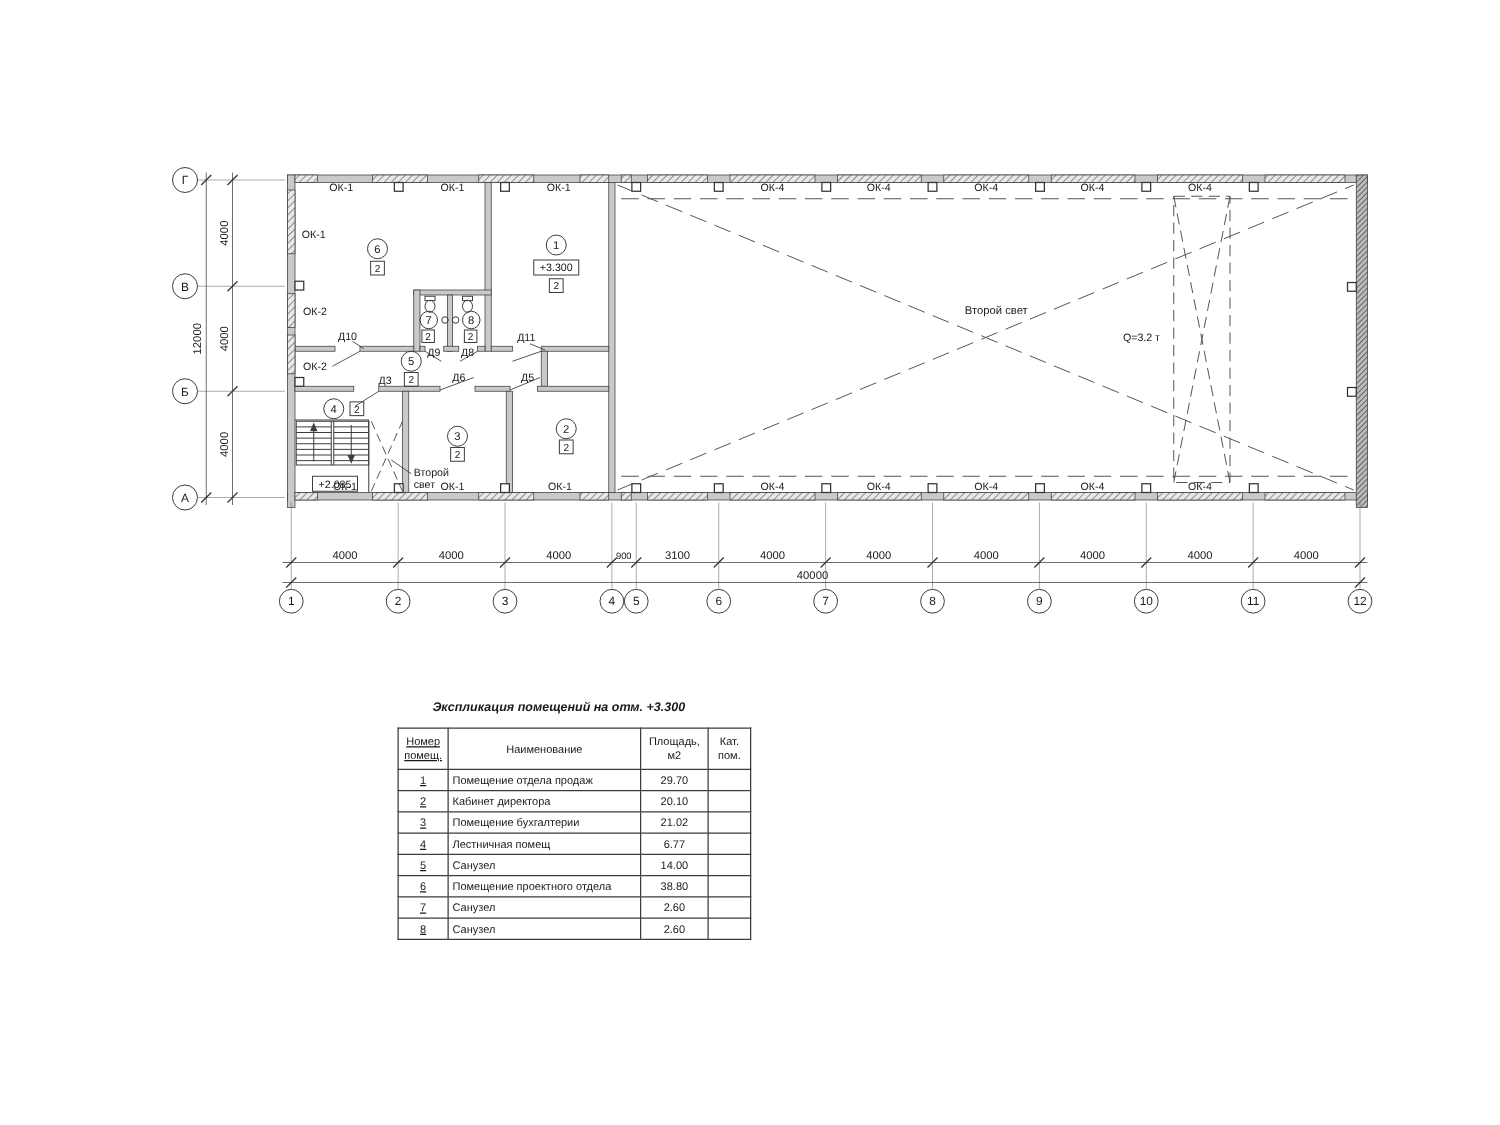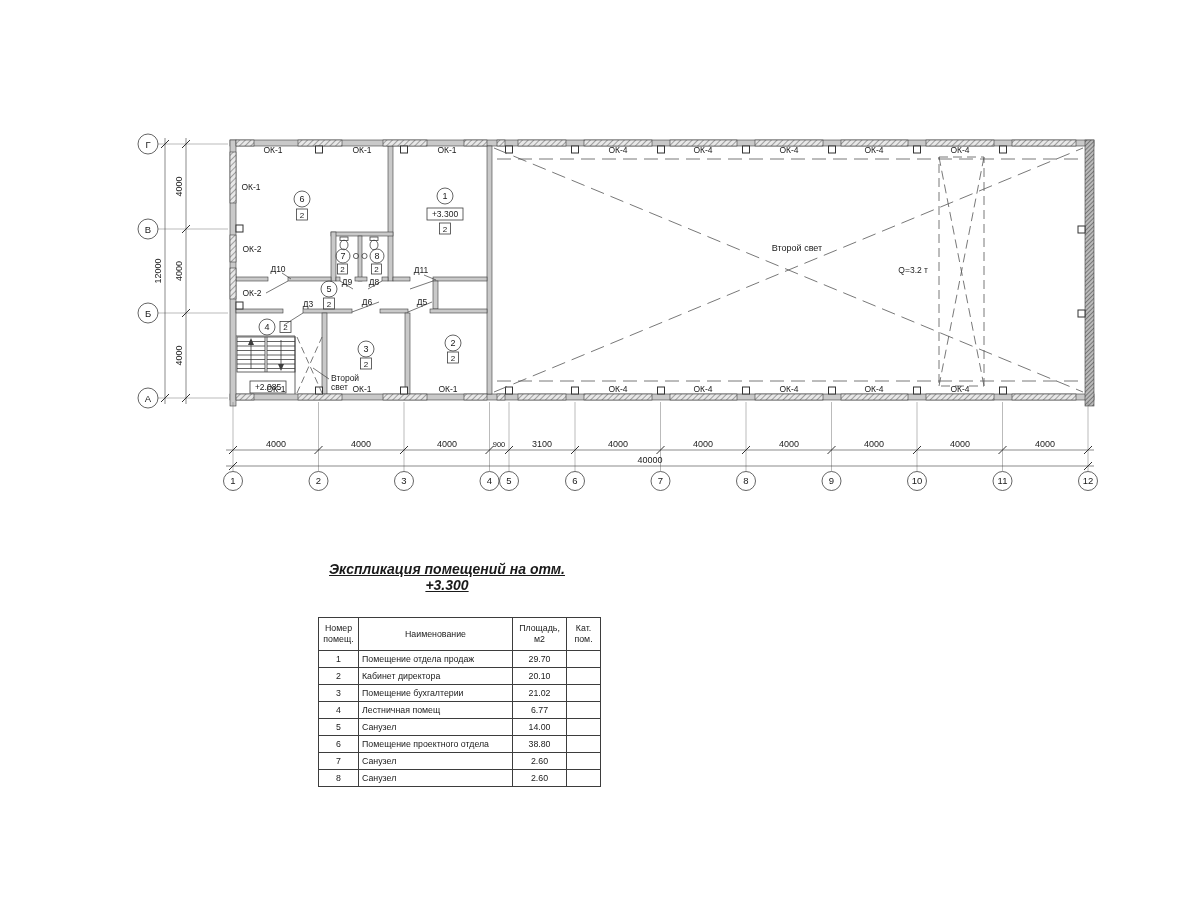--- a/index.html
+++ b/index.html
@@ -2,28 +2,28 @@
 <html><head>
 <meta charset="utf-8">
 <style>
   html,body{margin:0;padding:0;background:#ffffff;}
   .canvas{position:relative;width:1200px;height:900px;background:#ffffff;overflow:hidden;
           font-family:"Liberation Sans",sans-serif;color:#222;}
   .main-title{position:absolute;top:31px;left:432px;width:400px;text-align:center;
               font-style:italic;font-size:13.5px;font-weight:700;text-decoration:underline;color:#1a1a1a;}
   .plan-svg{position:absolute;top:0;left:0;}
   .exp-wrap{position:absolute;left:318px;top:561px;width:258px;}
-  .exp-title{text-align:center;font-style:italic;font-size:14px;font-weight:700;
-             text-decoration:underline;margin-bottom:24px;color:#1a1a1a;}
+  .exp-title{text-align:center;font-style:italic;font-size:10px;font-weight:700;
+             margin-bottom:10px;color:#1a1a1a;}
   table.exp{border-collapse:collapse;width:258px;table-layout:fixed;}
   table.exp th,table.exp td{border:1px solid #3d3d3d;font-weight:400;font-size:8.8px;
              padding:1px 3px;color:#1a1a1a;}
   table.exp th{white-space:pre-line;text-align:center;vertical-align:middle;height:30px;line-height:1.2;}
   table.exp td{height:14px;}
-  .c-num{width:33px;text-align:center;}
+  .c-num{width:33px;text-align:center;text-decoration:underline;}
   .c-name{width:147px;text-align:left;}
   .c-area{width:47px;text-align:center;margin-left:32px;}
   .c-cat{width:27px;text-align:center;}
   .total-lbl{text-align:right;}
   svg text{font-family:"Liberation Sans",sans-serif;fill:#1a1a1a;}
 </style>
 </head>
 <body>
 
 <div class="canvas">

